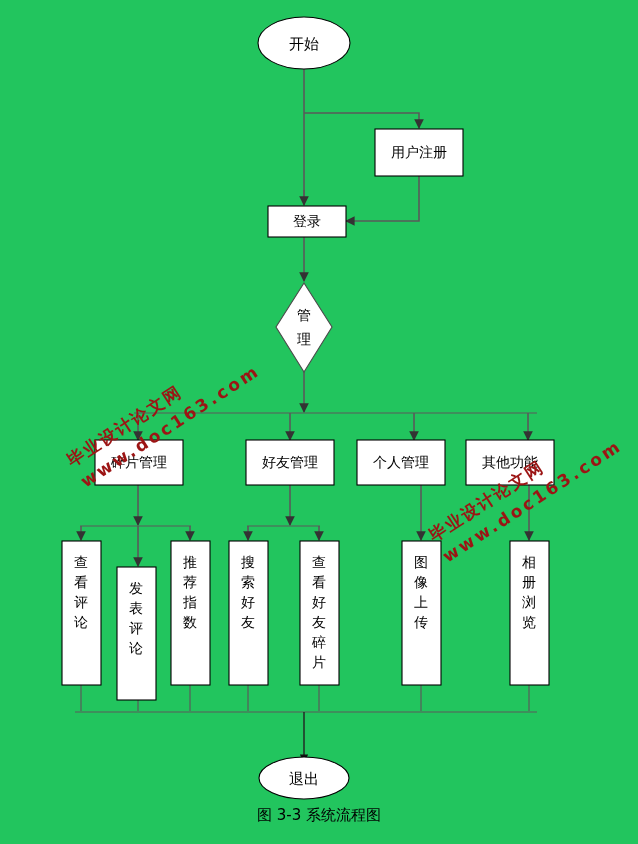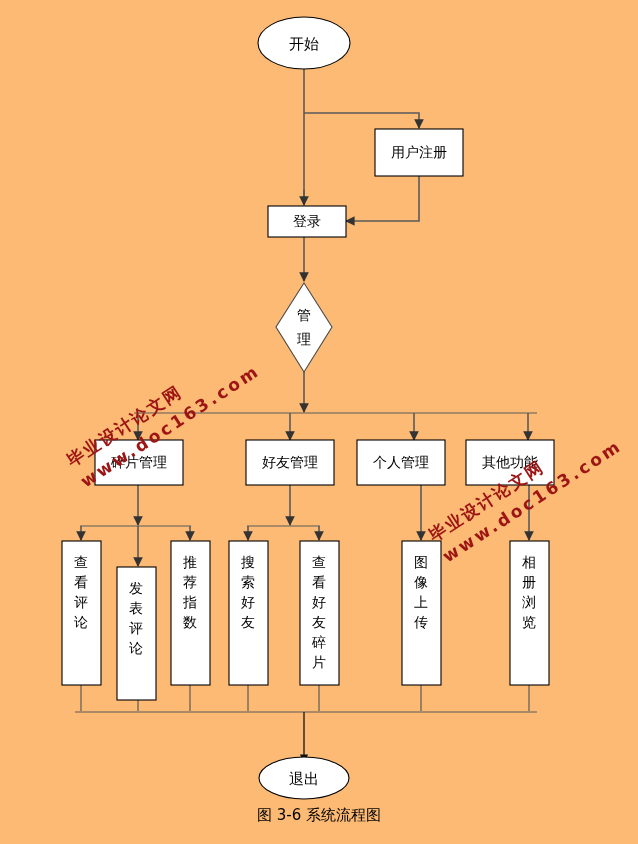--- a/index.html
+++ b/index.html
@@ -8,21 +8,21 @@
     padding: 0;
     background: #ffffff;
   }
   body {
     font-family: "DejaVu Sans", sans-serif;
   }
   #canvas {
     position: relative;
     width: 638px;
     height: 844px;
-    background: #fdba74;
+    background: #22c55e;
     overflow: hidden;
     text-decoration: underline;
   }
   #flow-svg {
     position: absolute;
     left: 0;
     top: 0;
     width: 638px;
     height: 844px;
   }
@@ -253,15 +253,15 @@
   <div class="wm" style="left: 62px; top: 452px; transform: rotate(-33deg); font-size: 17px;">
     <div>毕业设计论文网</div>
     <div class="wm-line2">www.doc163.com</div>
   </div>
 
   <div class="wm" style="left: 424px; top: 527px; transform: rotate(-33deg); font-size: 17px;">
     <div>毕业设计论文网</div>
     <div class="wm-line2">www.doc163.com</div>
   </div>
 
-  <div class="caption">图 3-6 系统流程图</div>
+  <div class="caption">图 3-3 系统流程图</div>
 
 </div>
 
 </body></html>

